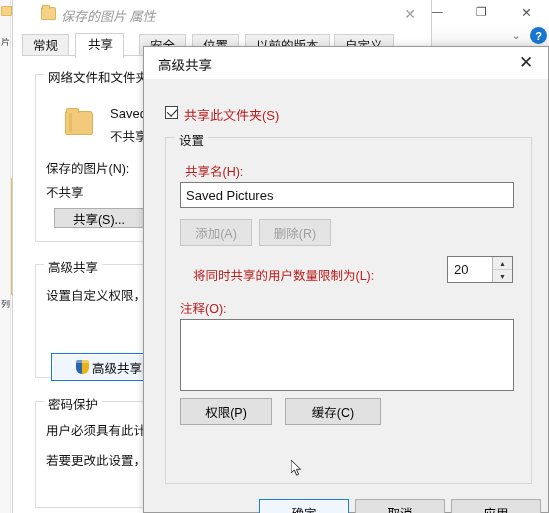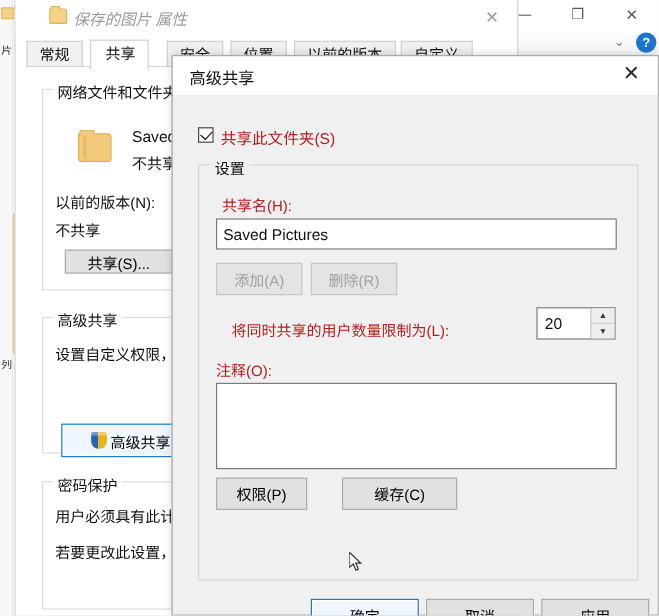--- a/index.html
+++ b/index.html
@@ -139,21 +139,21 @@
   <div id="tab-underline"></div>
 
   <div id="props-page">
 
     <div class="group" style="left:13px;top:18px;width:374px;height:166px;">
       <div class="group-title">网络文件和文件夹共享</div>
     </div>
     <div class="folder-big" style="left:43px;top:55px;"></div>
     <div class="stat-text" style="left:88px;top:50px;font-size:13px;">Saved Pictures</div>
     <div class="stat-text" style="left:88px;top:70px;">不共享</div>
-    <div class="stat-text" style="left:24px;top:102px;">以前的版本(N):</div>
+    <div class="stat-text" style="left:24px;top:102px;">保存的图片(N):</div>
     <div class="stat-text" style="left:24px;top:126px;">不共享</div>
     <div class="btn" style="left:32px;top:152px;width:90px;height:20px;">共享(S)...</div>
 
     <div class="group" style="left:13px;top:208px;width:374px;height:112px;">
       <div class="group-title">高级共享</div>
     </div>
     <div class="stat-text" style="left:24px;top:229px;">设置自定义权限，创</div>
     <div class="btn focus" style="left:29px;top:297px;width:116px;height:28px;">
       <span class="shield">
         <span class="shield-l"></span>
@@ -198,21 +198,21 @@
       <div class="val">20</div>
       <div class="arrows">
         <div>▲</div>
         <div>▼</div>
       </div>
     </div>
 
     <div class="lbl" style="left:36px;top:219px;">注释(O):</div>
     <div class="txtfield" style="left:36px;top:240px;width:334px;height:72px;align-items:flex-start;"></div>
 
-    <div class="btn" style="left:36px;top:319px;width:76px;height:27px;">权限(P)</div>
+    <div class="btn" style="left:36px;top:319px;width:92px;height:27px;">权限(P)</div>
     <div class="btn" style="left:141px;top:319px;width:96px;height:27px;">缓存(C)</div>
 
     <div class="btn focus" style="left:115px;top:420px;width:90px;height:27px;">确定</div>
     <div class="btn" style="left:211px;top:420px;width:90px;height:27px;">取消</div>
     <div class="btn" style="left:307px;top:420px;width:90px;height:27px;">应用</div>
   </div>
 </div>
 
 <svg id="cursor" class="abs" viewBox="0 0 12 18">
   <polygon points="0,0 0,13 3.4,10 5.6,15.2 7.6,14.3 5.5,9.3 9.6,9.3" fill="#ffffff" stroke="#303030" stroke-width="1"></polygon>

